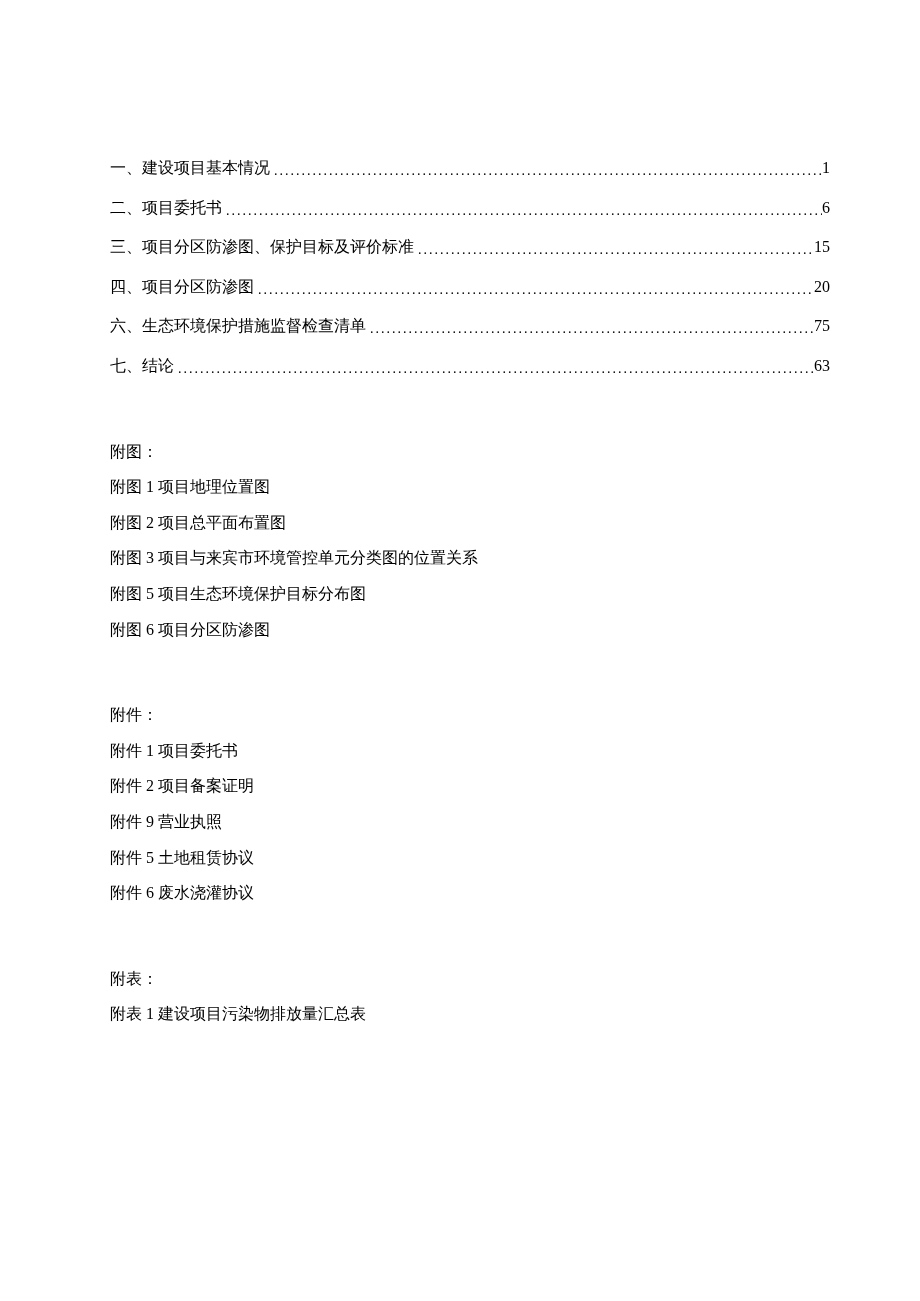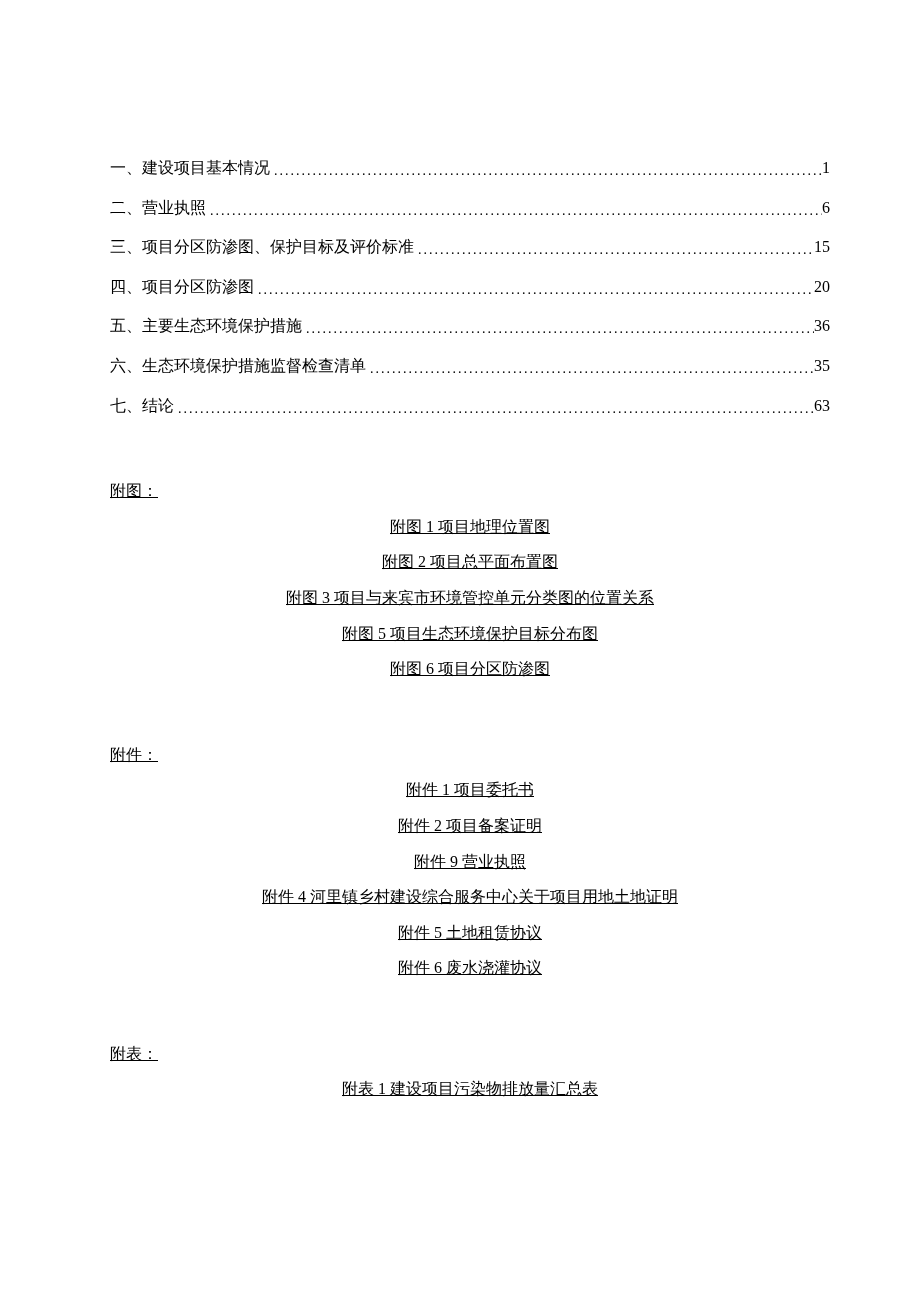--- a/index.html
+++ b/index.html
@@ -42,65 +42,58 @@
       content: "............................................................................................................................";
       font-size: 14px;
       letter-spacing: 2px;
     }
     .toc-page {
       flex: 0 0 auto;
       font-family: "Times New Roman", serif;
     }
     .section {
       margin-bottom: 60px;
-      text-decoration: underline;
     }
     .section-heading {
       margin-bottom: 10px;
     }
     .list-item {
       margin-bottom: 10px;
-      text-align: center;
     }
   </style>
 </head>
 <body>
 
 <div class="page">
 
   <div class="toc">
     <div class="toc-line">
       <span class="toc-title">一、建设项目基本情况</span>
       <span class="toc-dots"></span>
       <span class="toc-page">1</span>
     </div>
     <div class="toc-line">
-      <span class="toc-title">二、营业执照</span>
+      <span class="toc-title">二、项目委托书</span>
       <span class="toc-dots"></span>
       <span class="toc-page">6</span>
     </div>
     <div class="toc-line">
       <span class="toc-title">三、项目分区防渗图、保护目标及评价标准 </span>
       <span class="toc-dots"></span>
       <span class="toc-page">15</span>
     </div>
     <div class="toc-line">
       <span class="toc-title">四、项目分区防渗图 </span>
       <span class="toc-dots"></span>
       <span class="toc-page">20</span>
     </div>
     <div class="toc-line">
-      <span class="toc-title">五、主要生态环境保护措施 </span>
-      <span class="toc-dots"></span>
-      <span class="toc-page">36</span>
-    </div>
-    <div class="toc-line">
       <span class="toc-title">六、生态环境保护措施监督检查清单 </span>
       <span class="toc-dots"></span>
-      <span class="toc-page">35</span>
+      <span class="toc-page">75</span>
     </div>
     <div class="toc-line">
       <span class="toc-title">七、结论 </span>
       <span class="toc-dots"></span>
       <span class="toc-page">63</span>
     </div>
   </div>
 
   <div class="section">
     <div class="section-heading">附图：</div>
@@ -109,21 +102,20 @@
     <div class="list-item">附图 3 项目与来宾市环境管控单元分类图的位置关系</div>
     <div class="list-item">附图 5 项目生态环境保护目标分布图</div>
     <div class="list-item">附图 6 项目分区防渗图</div>
   </div>
 
   <div class="section">
     <div class="section-heading">附件：</div>
     <div class="list-item">附件 1 项目委托书</div>
     <div class="list-item">附件 2 项目备案证明</div>
     <div class="list-item">附件 9 营业执照</div>
-    <div class="list-item">附件 4 河里镇乡村建设综合服务中心关于项目用地土地证明</div>
     <div class="list-item">附件 5 土地租赁协议</div>
     <div class="list-item">附件 6 废水浇灌协议</div>
   </div>
 
   <div class="section">
     <div class="section-heading">附表：</div>
     <div class="list-item">附表 1 建设项目污染物排放量汇总表</div>
   </div>
 
 </div>

